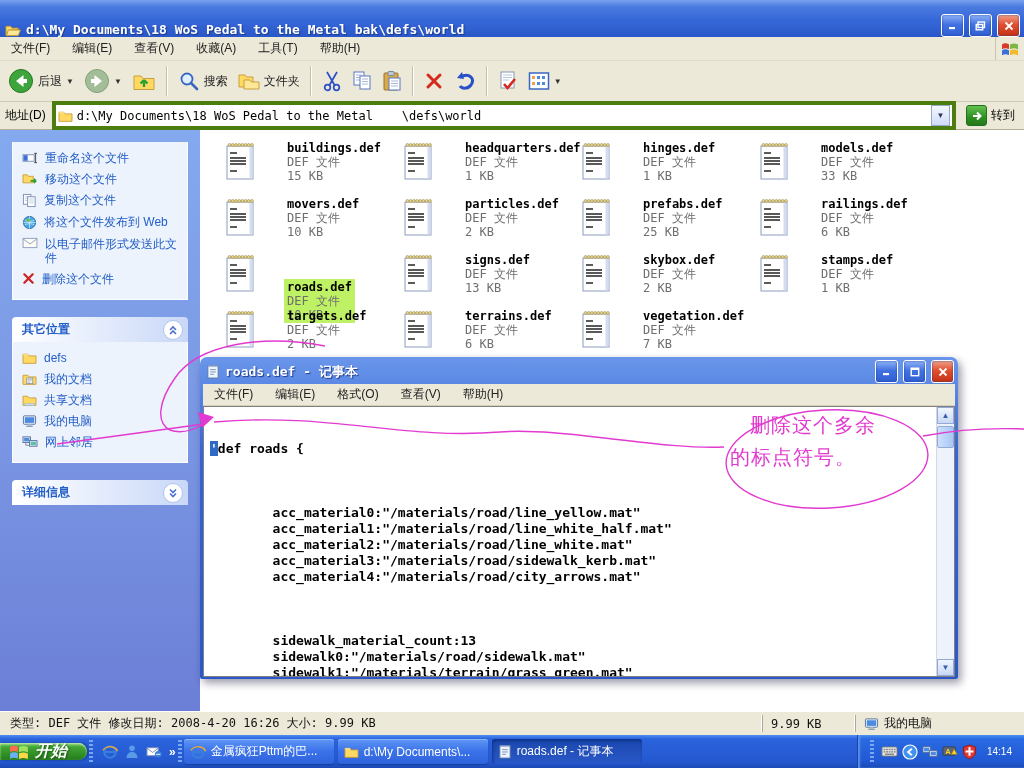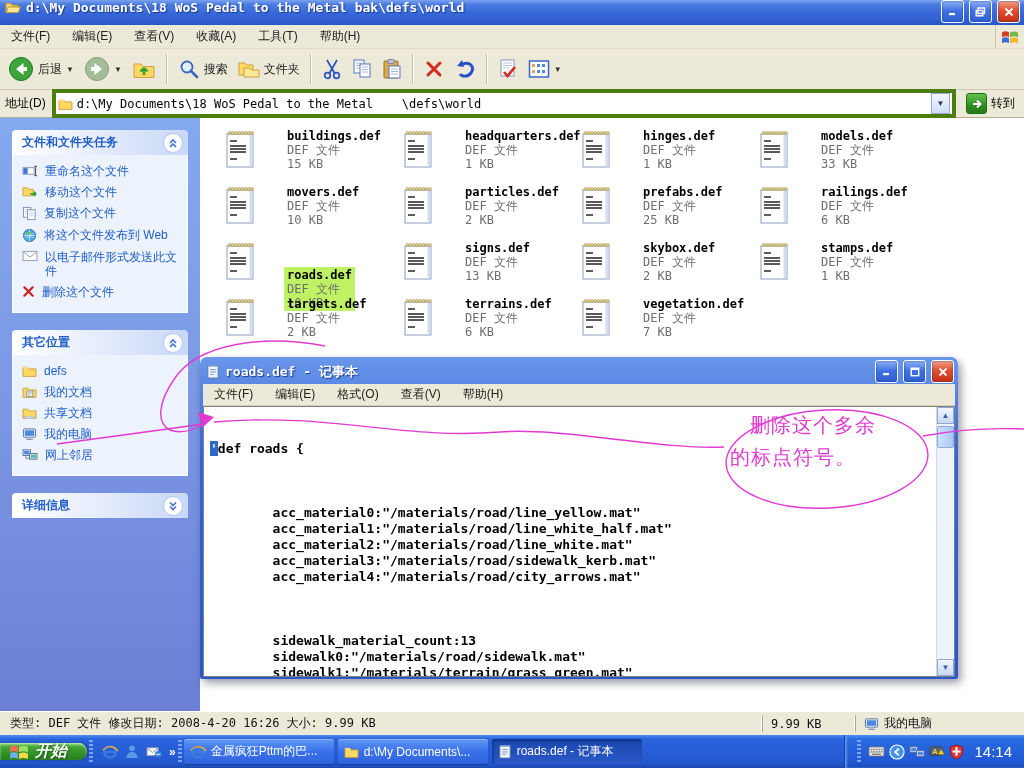--- a/index.html
+++ b/index.html
@@ -2,22 +2,22 @@
 <html><head>
 <meta charset="utf-8">
 <style>
   html,body{margin:0;padding:0;}
   body{width:1024px;height:768px;position:relative;overflow:hidden;background:#3a6ea5;
        font-family:"Liberation Sans",sans-serif;font-size:12px;-webkit-font-smoothing:none;}
   .icon{display:inline-flex;align-items:center;justify-content:center;flex:none;}
 
   
   #explorer{position:absolute;left:0;top:0;width:1024px;height:735px;display:flex;flex-direction:column;}
-  .xp-titlebar{height:25px;background:linear-gradient(180deg,#7ba2f0 0%,#4a7be0 18%,#3667d8 55%,#2a57c8 100%);
-      display:flex;align-items:flex-start;gap:5px;padding:0 4px 0 5px;flex:none;}
+  .xp-titlebar{height:37px;background:linear-gradient(180deg,#7ba2f0 0%,#4a7be0 18%,#3667d8 55%,#2a57c8 100%);
+      display:flex;align-items:flex-end;gap:5px;padding:0 4px 0 5px;flex:none;}
   .xp-title-text{flex:1;color:#fff;font:bold 13px "DejaVu Sans Mono",monospace;text-shadow:1px 1px 1px #1a3a8a;
       white-space:nowrap;overflow:hidden;}
   .win-btn{width:21px;height:21px;border-radius:3px;border:1px solid #fff;display:flex;align-items:center;justify-content:center;
       background:linear-gradient(180deg,#8fb2f5,#4272e2 45%,#2f5ed0);box-shadow:inset 0 0 2px #1a3a9a;}
   .win-btn.close{background:linear-gradient(180deg,#f0a088,#e05030 45%,#c63014);}
   .menubar{height:23px;background:#ece9d8;display:flex;align-items:center;border-bottom:1px solid #e0dcc8;flex:none;}
   .menu-items{display:flex;flex:1;}
   .menu-item{padding:3px 11px;color:#222;cursor:default;}
   .menu-logo{width:28px;height:23px;border-left:1px solid #c8c4b0;display:flex;align-items:center;justify-content:center;}
   .toolbar{height:40px;background:#ece9d8;border-bottom:1px solid #cfcab6;display:flex;align-items:center;
@@ -97,21 +97,21 @@
   .ql{display:flex;align-items:center;gap:6px;padding:0 7px;}
   .tb-dots{width:4px;height:24px;margin:0 2px;
       background:repeating-linear-gradient(180deg,#7aa6f5 0 2px,transparent 2px 4px);}
   .task-btn{width:150px;height:25px;margin-right:4px;border-radius:3px;flex:none;display:flex;align-items:center;
       gap:5px;padding:0 6px;box-sizing:border-box;color:#fff;font-size:12px;white-space:nowrap;overflow:hidden;
       background:linear-gradient(180deg,#5f97f6,#3a71e8 50%,#2f63dd);box-shadow:inset 0 1px 0 #8cb4f8,0 1px 1px #16409c;}
   .task-btn.active{background:linear-gradient(180deg,#1a47ad,#2a58c8);box-shadow:inset 1px 2px 3px #0e338a;}
   .tray{margin-left:auto;height:33px;display:flex;align-items:center;gap:5px;padding:0 12px 0 10px;
       background:linear-gradient(180deg,#4790f2 0%,#2a6ae2 12%,#2058d2 82%,#1a48b2 100%);
       border-left:1px solid #1a44a8;box-shadow:inset 2px 0 2px #5a92ea;color:#fff;}
-  .tray-time{font-size:15px;margin-left:5px;color:#fff;}
+  .tray-time{font-size:10px;margin-left:5px;color:#fff;}
 </style>
 </head>
 <body>
 
 <div id="explorer">
   <div class="xp-titlebar">
     <span class="icon">
         <svg width="16" height="14" viewBox="0 0 17 14">
           <path d="M1 3h5l1.5 2H14v2H5.5L3.5 13H1z" fill="#ffd961" stroke="#b8922f"></path>
           <path d="M3.5 7h13l-2.5 6H1.5z" fill="#ffe895" stroke="#b8922f"></path>
@@ -292,28 +292,20 @@
           <svg width="12" height="12" viewBox="0 0 12 12">
             <path d="M2 6h6M6 2.5L9.5 6 6 9.5" stroke="#fff" stroke-width="2" fill="none"></path>
           </svg>
         </span>
       <span>转到</span>
     </span>
   </div>
   <div class="xp-main">
     <div class="sidebar" id="sidebar">
         <div class="panel">
-          <div class="panel-header">
-            <span>文件和文件夹任务</span>
-            <span class="chevron-btn">
-              <svg width="12" height="12" viewBox="0 0 12 12">
-                <path d="M3 6L6 3 9 6M3 10L6 7 9 10" stroke="#4a6fd0" stroke-width="1.6" fill="none"></path>
-              </svg>
-            </span>
-          </div>
           <div class="panel-body">
             <div class="panel-item">
               <span class="icon">
                 <svg width="16" height="14" viewBox="0 0 17 15">
                   <rect x="1" y="4" width="12" height="7" fill="#fff" stroke="#7d8fb8"></rect>
                   <rect x="1.5" y="4.5" width="4.5" height="6" fill="#3f6fd8"></rect>
                   <path d="M14.5 2.5v10M13 2.5h3M13 12.5h3" stroke="#444" stroke-width="1"></path>
                 </svg>
               </span>
               <span>重命名这个文件</span>

